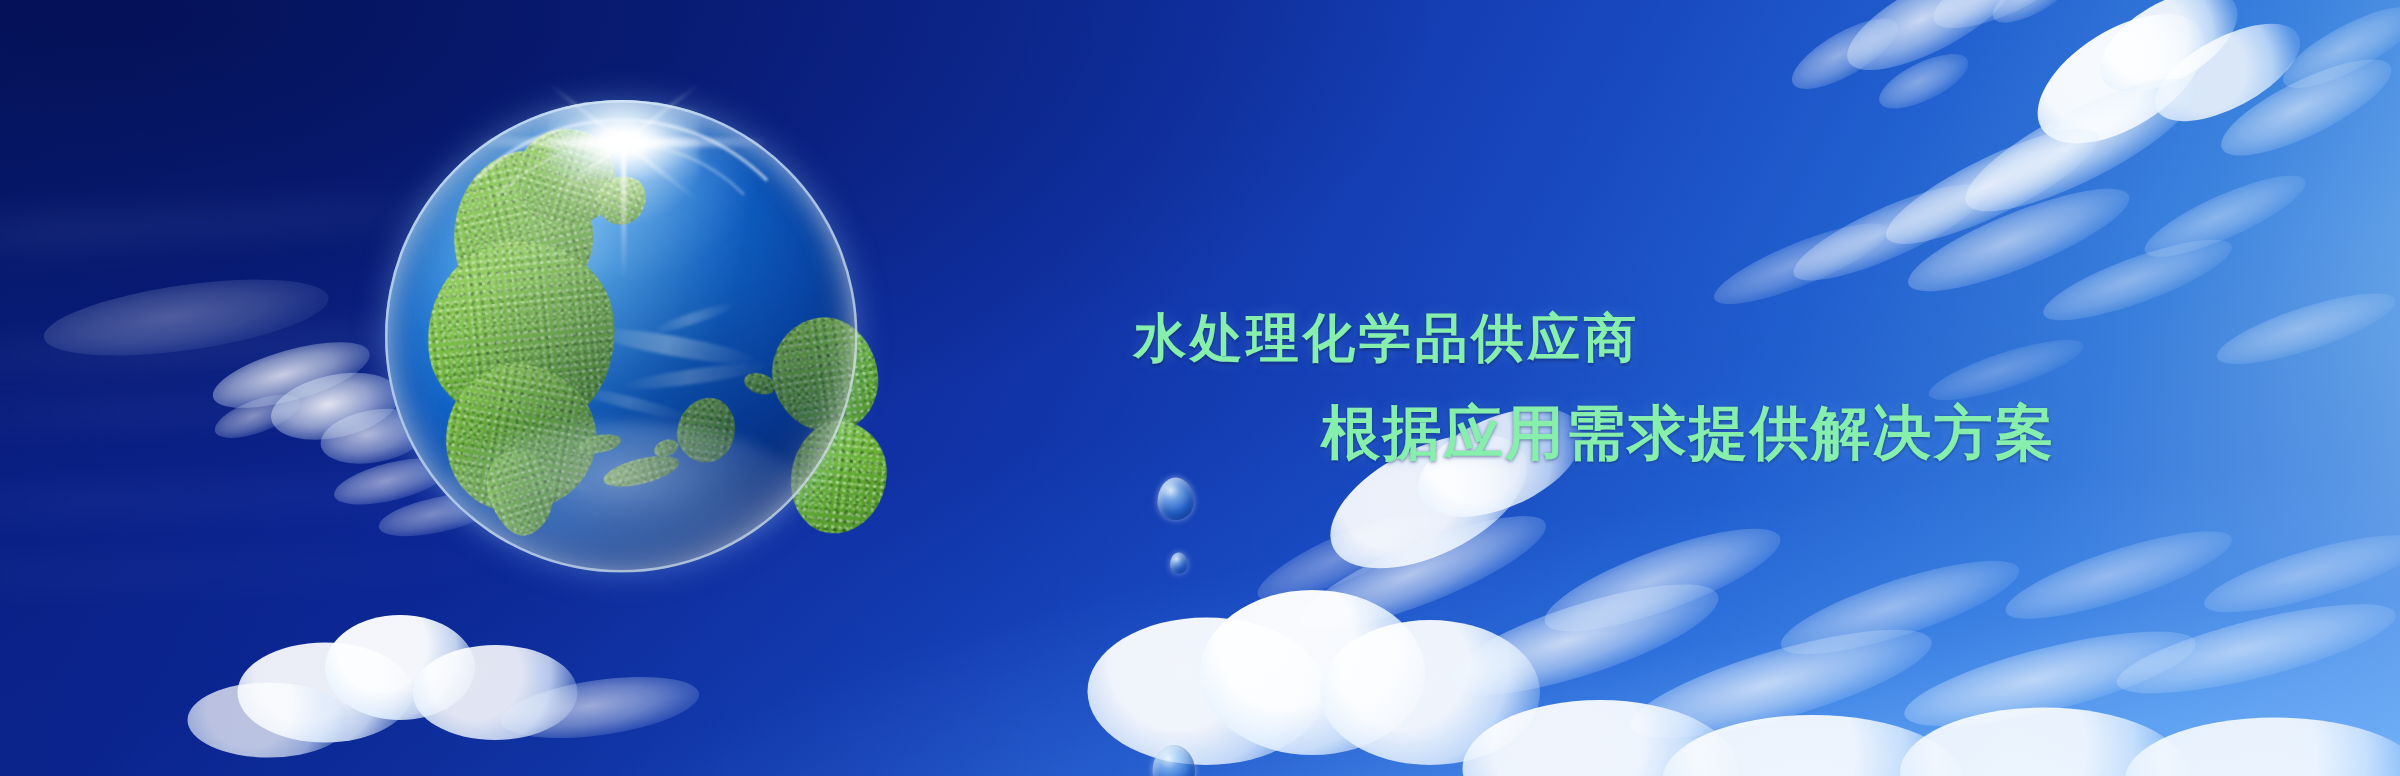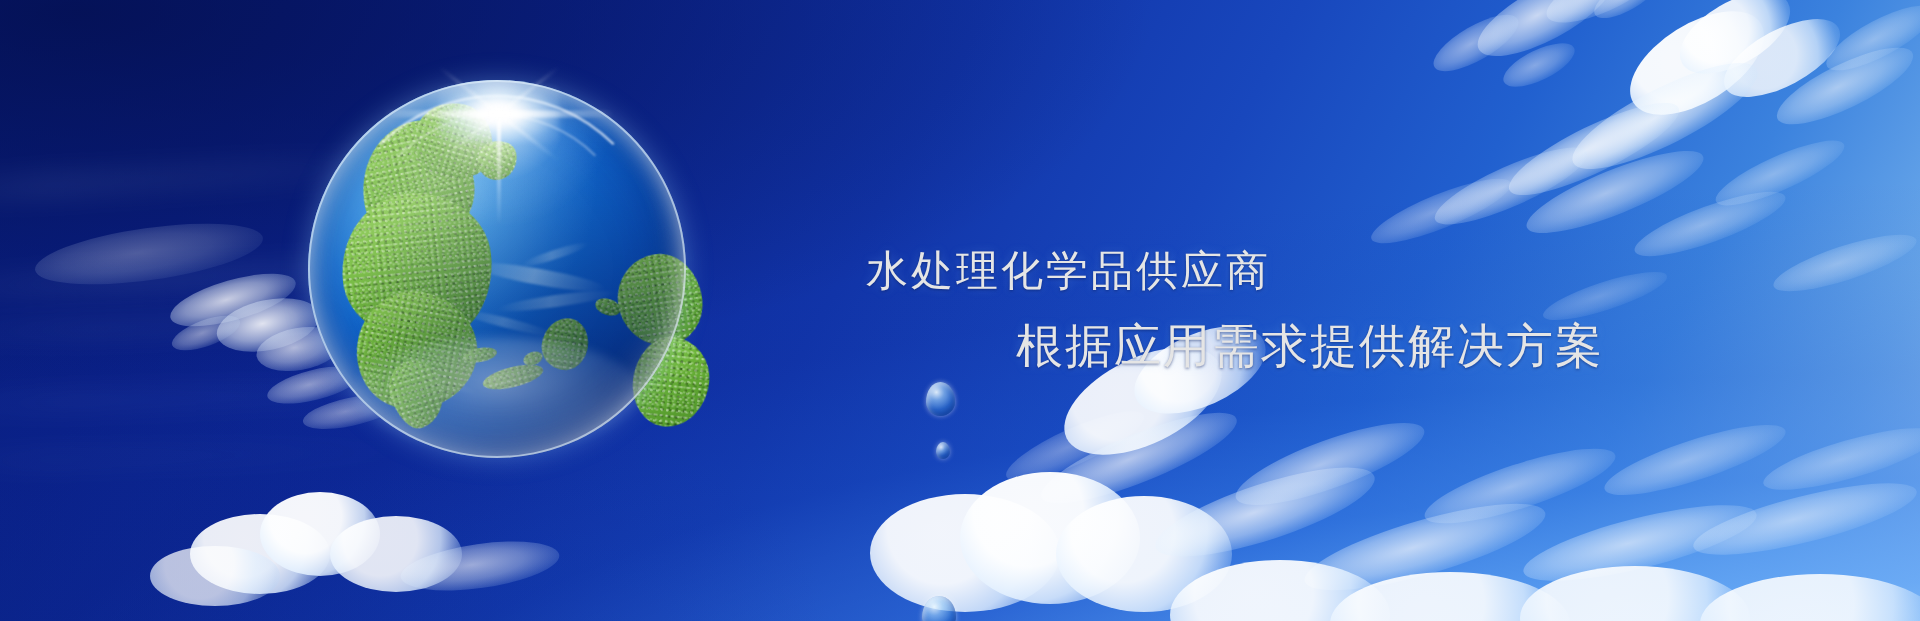--- a/index.html
+++ b/index.html
@@ -140,24 +140,25 @@
 
   
   .drop{position:absolute;border-radius:50% 50% 50% 50%/58% 58% 42% 42%;
     background:radial-gradient(circle at 36% 30%, rgba(236,248,255,.92) 0%, rgba(150,200,245,.70) 26%, rgba(52,120,210,.62) 58%, rgba(28,86,180,.70) 80%, rgba(210,234,255,.55) 100%);
     box-shadow:0 0 5px rgba(255,255,255,.45), inset -2px -3px 5px rgba(10,50,140,.45), inset 2px 3px 5px rgba(255,255,255,.55);
   }
 
   
   #headline{position:absolute;left:0;top:232px;width:1920px;}
   .tline{
-    color:#e5e5e5;
-    font-weight:400;
+    color:#86efac;
+    font-weight:700;
     white-space:nowrap;
     text-shadow:0 1px 3px rgba(6,24,90,.55), 0 0 10px rgba(120,180,250,.28);
+    margin-left:41px;
   }
   #line1{position:absolute;left:866px;top:18px;font-size:42px;letter-spacing:3px;line-height:1;}
   #line2{position:absolute;left:1016px;top:90px;font-size:47px;letter-spacing:2px;line-height:1;}
 </style>
 </head>
 <body>
 
 <div id="banner">
 
   <div class="sky-base"></div>

